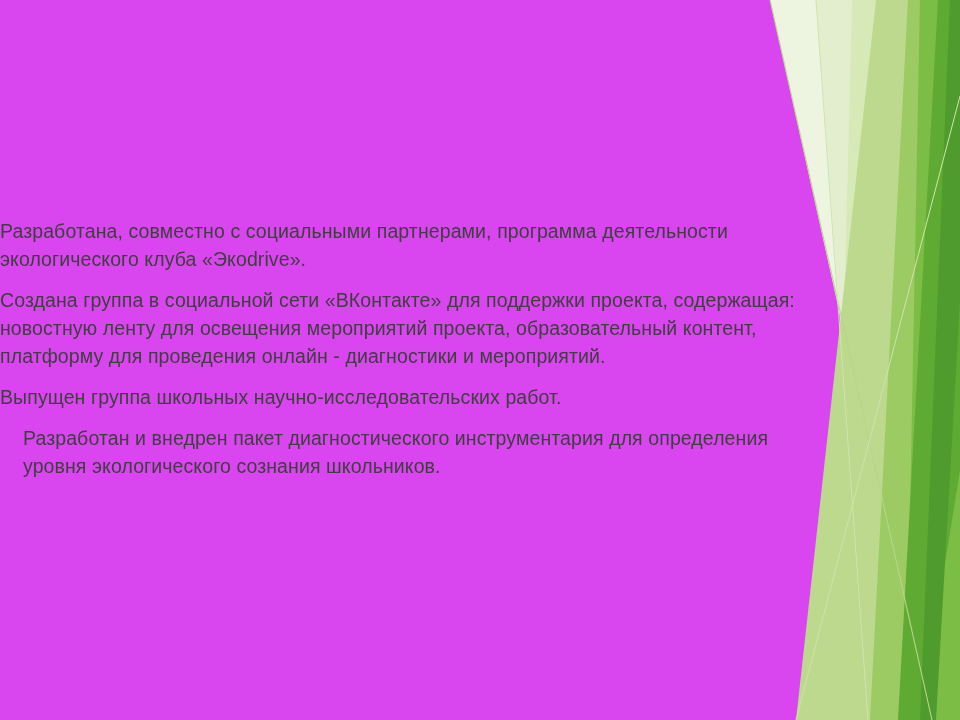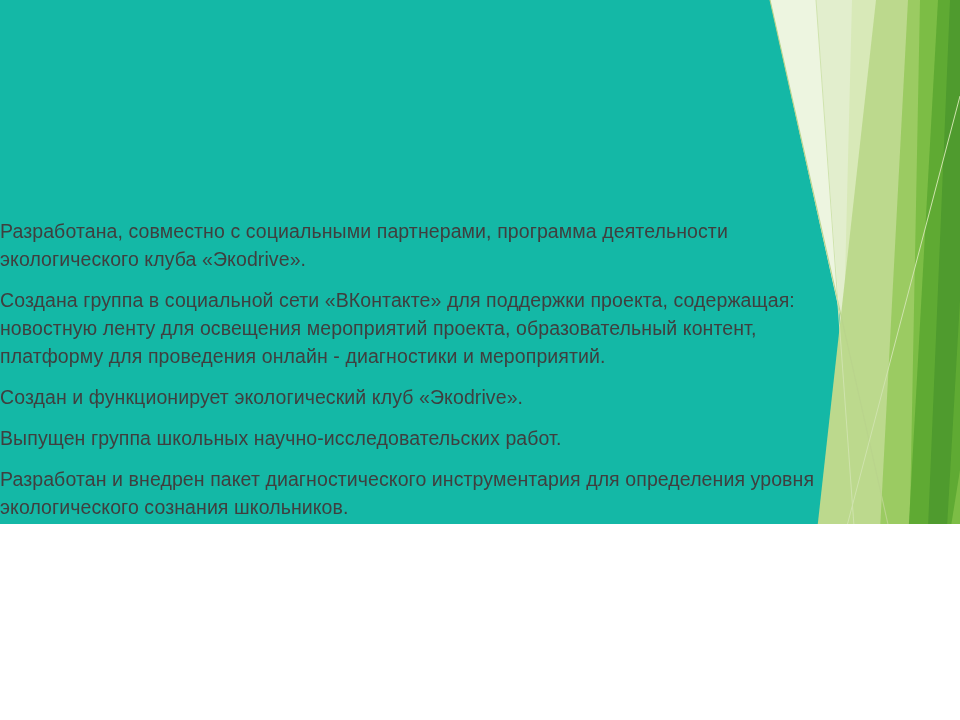--- a/index.html
+++ b/index.html
@@ -6,22 +6,22 @@
     margin: 0;
     padding: 0;
     background: #ffffff;
   }
   body {
     font-family: "Liberation Sans", sans-serif;
   }
   .slide {
     position: relative;
     width: 960px;
-    height: 524px;
-    background: #14b8a6;
+    height: 720px;
+    background: #d946ef;
     overflow: hidden;
   }
 
   
   .decor {
     position: absolute;
     top: 0;
     right: 0;
     width: 340px;
     height: 720px;
@@ -41,20 +41,21 @@
   }
   .para {
     margin: 0 0 14px 0;
     color: #3f3f3f;
     font-size: 19.5px;
     line-height: 1.42;
     letter-spacing: 0.1px;
   }
   .para:last-child {
     margin-bottom: 0;
+    padding-left: 23px;
   }
   .para.tight {
     margin-bottom: 13px;
   }
 </style>
 </head>
 <body>
 
 <div class="slide">
 
@@ -74,18 +75,17 @@
 
       <polyline points="150,0 312,720" fill="none" stroke="#b9d48c" stroke-width="1.1"></polyline>
       <polyline points="196,0 248,720" fill="none" stroke="#cfe3ad" stroke-width="1"></polyline>
       <polyline points="340,96 176,720" fill="none" stroke="#cfe3ad" stroke-width="1"></polyline>
     </svg>
   </div>
 
   <div class="content">
     <p class="para">Разработана, совместно с социальными партнерами, программа деятельности экологического клуба «Экоdrive».</p>
     <p class="para">Создана группа в социальной сети «ВКонтакте» для поддержки проекта, содержащая: новостную ленту для освещения мероприятий проекта, образовательный контент, платформу для проведения онлайн - диагностики и мероприятий.</p>
-    <p class="para tight">Создан и функционирует экологический клуб «Экоdrive».</p>
     <p class="para tight">Выпущен группа школьных научно-исследовательских работ.</p>
     <p class="para">Разработан и внедрен пакет диагностического инструментария для определения уровня экологического сознания школьников.</p>
   </div>
 
 </div>
 
 </body></html>

